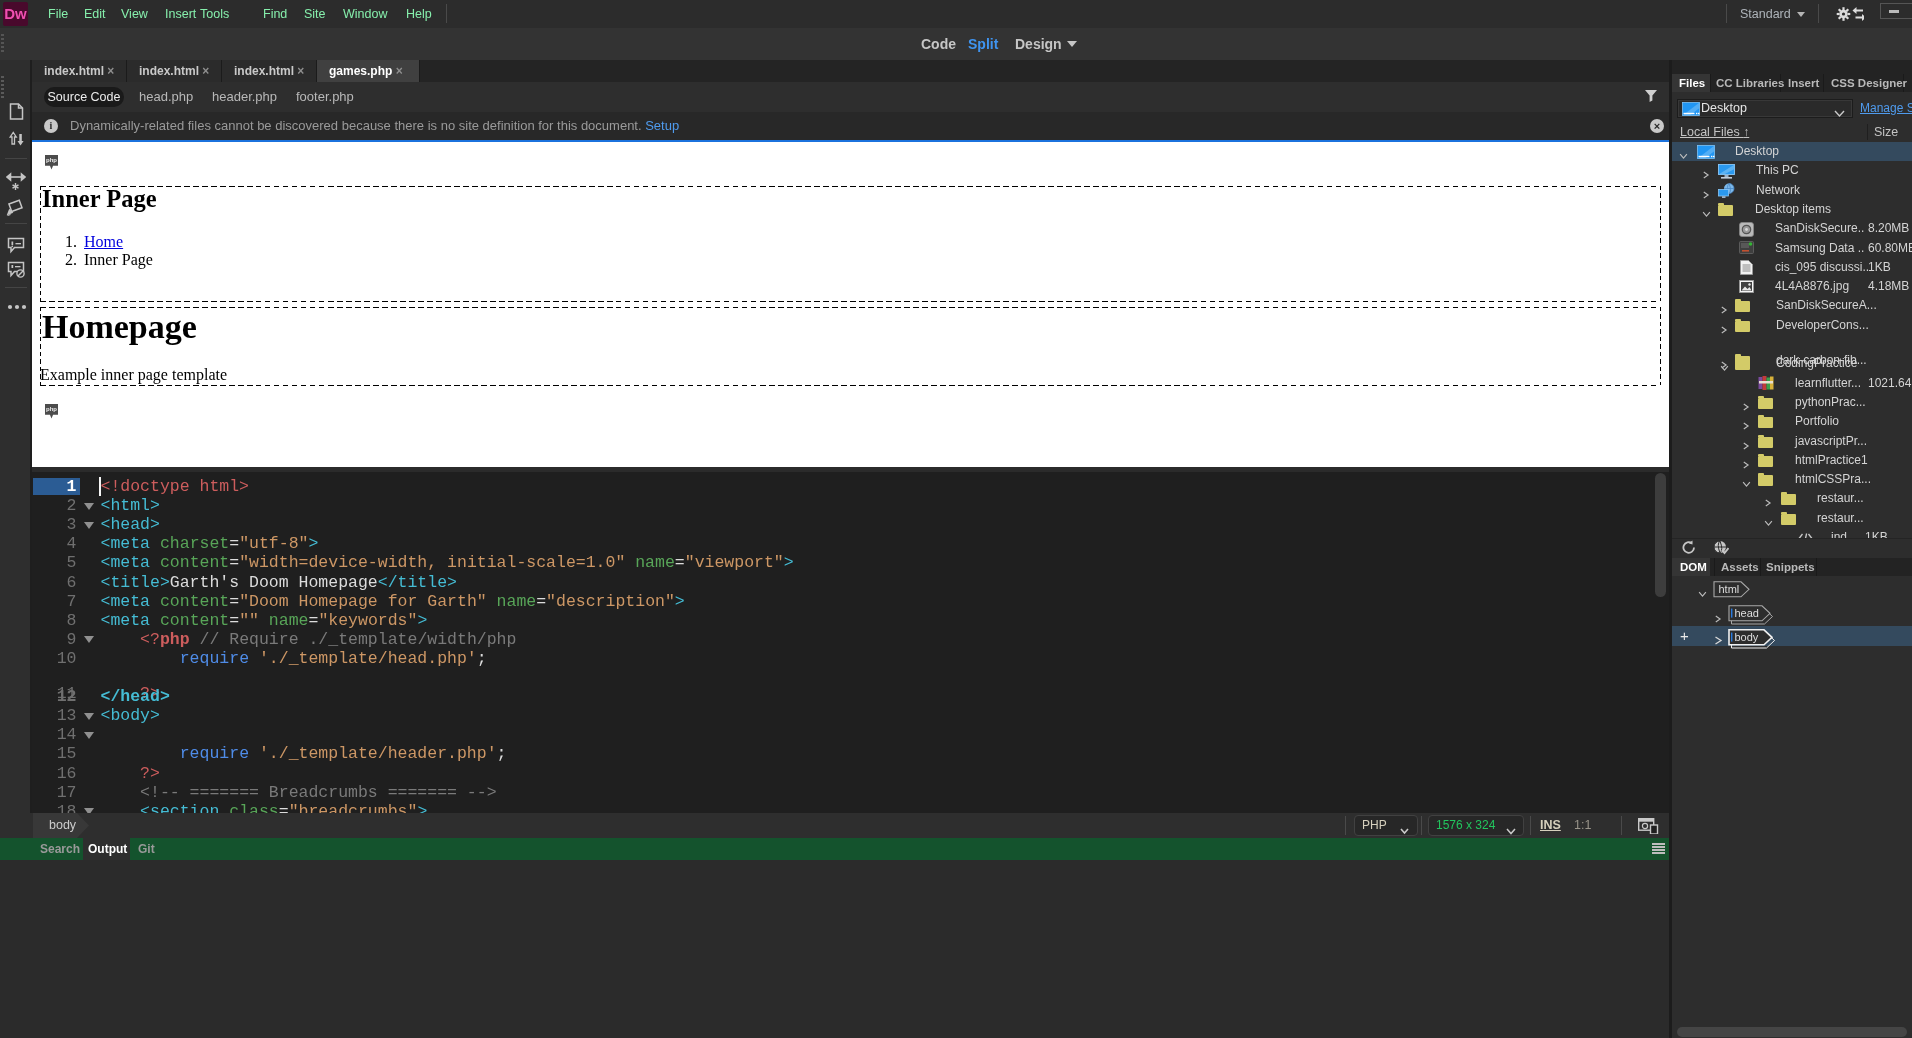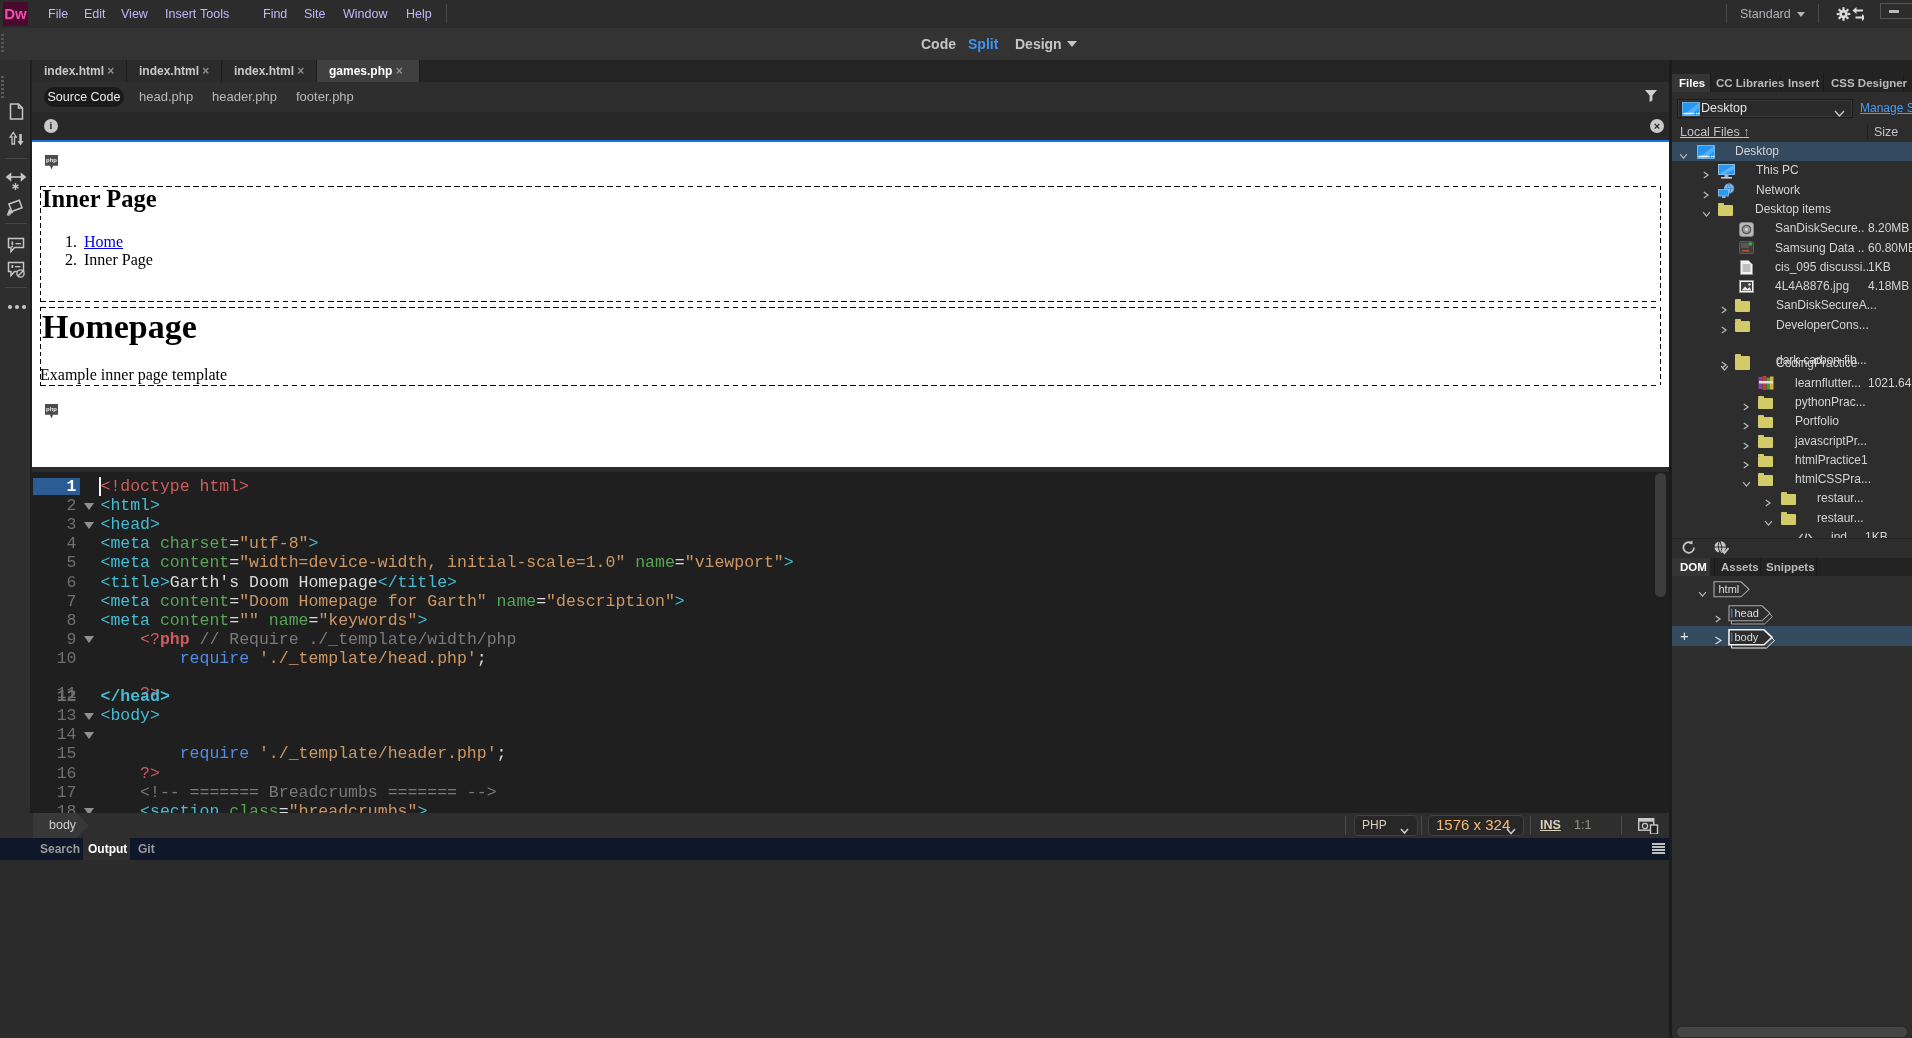--- a/index.html
+++ b/index.html
@@ -3,21 +3,21 @@
 <meta charset="utf-8">
 <style>
 * { margin:0; padding:0; box-sizing:border-box; }
 html,body { width:1912px; height:1038px; overflow:hidden; background:#2b2b2b;
   font-family:"Liberation Sans", sans-serif; }
 .abs { position:absolute; }
 
 #menubar { position:absolute; left:0; top:0; width:1912px; height:28px; background:#2c2c2c; }
 #dwlogo { position:absolute; left:3px; top:2px; width:25px; height:24px; background:#49092c;
   color:#f14fb1; font-weight:bold; font-size:15px; text-align:center; line-height:23px; border-radius:2px;}
-.menuitem { position:absolute; top:0; height:28px; line-height:28px; color:#c4b5fd; font-size:12.5px; }
+.menuitem { position:absolute; top:0; height:28px; line-height:28px; color:#86efac; font-size:12.5px; }
 
 #row2 { position:absolute; left:0; top:28px; width:1912px; height:32px; background:#333333; }
 .viewbtn { position:absolute; top:0; height:32px; line-height:32px; font-weight:bold; font-size:14px; color:#c6c6c6; }
 
 #leftbar { position:absolute; left:0; top:60px; width:32px; height:778px; background:#2e2e2e; border-right:2px solid #1e1e1e;}
 
 #tabbar { position:absolute; left:32px; top:60px; width:1637px; height:22px; background:#242424; }
 .tab { position:absolute; top:0; height:22px; background:#2b2b2b; color:#c9c9c9; font-weight:bold;
   font-size:12px; line-height:22px; border-right:1px solid #1b1b1b; }
 .tab .x { color:#8f8f8f; font-weight:bold; }
@@ -44,21 +44,21 @@
 .ct { color:#45bcd4; } 
 .ca { color:#58a558; } 
 .cv { color:#cd9765; } 
 .cr { color:#cd5d5d; } 
 .cb { color:#4f8ce8; } 
 .cc { color:#7a7a7a; } 
 .cw { color:#dcdcdc; } 
 
 #statusbar { position:absolute; left:0; top:813px; width:1669px; height:25px; background:#2e2e2e; }
 
-#searchbar { position:absolute; left:0; top:838px; width:1669px; height:22px; background:#0f172a; }
+#searchbar { position:absolute; left:0; top:838px; width:1669px; height:22px; background:#14532d; }
 #outputpanel { position:absolute; left:0; top:860px; width:1669px; height:178px; background:#2b2b2b; }
 
 #rgap { position:absolute; left:1669px; top:60px; width:3px; height:978px; background:#1c1c1c; }
 #rpanel { position:absolute; left:1672px; top:60px; width:240px; height:894px; background:#2d2d2d; }
 .ptabs { position:absolute; left:0; width:240px; height:18px; background:#232323; }
 .ptab { position:absolute; top:0; height:18px; line-height:18px; font-size:11.5px; font-weight:bold; color:#b9b9b9; }
 .trow { position:absolute; left:0; width:240px; height:19.3px; line-height:19.3px; color:#d4d4d4; font-size:12px; white-space:nowrap; }
 .folder { position:absolute; width:15px; height:11px; background:#d3cb68; border-radius:1px; margin-top:1.5px; }
 .folder:before { content:""; position:absolute; left:0; top:-2px; width:6px; height:2.5px; background:#d3cb68; border-radius:1px 1px 0 0; }
 </style>
@@ -185,20 +185,21 @@
   <div class="relitem" style="left:107px;">head.php</div>
   <div class="relitem" style="left:180px;">header.php</div>
   <div class="relitem" style="left:264px;">footer.php</div>
   <svg class="abs" style="left:1612px; top:7px;" width="14" height="14" viewBox="0 0 14 14">
       <path d="M1 1 h12 l-4.6 5.5 v5 l-2.8 1.5 v-6.5 z" fill="#cfcfcf"></path>
     </svg>
 </div>
 
 <div id="infobar">
   <div class="abs" style="left:12px; top:7px; width:14px; height:14px; border-radius:50%; background:#c9c9c9; color:#282828; font-weight:bold; font-size:10px; text-align:center; line-height:14px; font-family:'Liberation Serif',serif;">i</div>
+  <div class="abs" style="left:38px; top:0; height:28px; line-height:28px; color:#9a9a9a; font-size:13px;">Dynamically-related files cannot be discovered because there is no site definition for this document. <span style="color:#4f9bee;">Setup</span></div>
   <div class="abs" style="left:1618px; top:7px; width:14px; height:14px; border-radius:50%; background:#c9c9c9; color:#282828; font-weight:bold; font-size:11px; text-align:center; line-height:14px;">×</div>
 </div>
 
 <div id="design">
   <div class="phpbadge" style="left:13px; top:13px;">php</div>
 
   <div class="dashh" style="left:8px; top:44px;  width:1620px;"></div>
   <div class="dashh" style="left:8px; top:159px; width:1620px;"></div>
   <div class="dashv" style="left:8px; top:44px;  height:115px;"></div>
   <div class="dashv" style="left:1628px; top:44px; height:115px;"></div>
@@ -249,21 +250,21 @@
   <div class="abs" style="left:33px; top:0; width:56px; height:25px; background:#383838; clip-path:polygon(0 0,44px 0,56px 12.5px,44px 25px,0 25px);"></div>
   <div class="abs" style="left:49px; top:0; height:25px; line-height:25px; color:#cccccc; font-size:12.5px;">body</div>
   <div class="abs" style="left:1345px; top:3px; width:1px; height:19px; background:#4a4a4a;"></div>
   <div class="abs" style="left:1354px; top:1.5px; width:64px; height:21px; background:#272727; border:1px solid #414141; border-radius:4px;"></div>
   <div class="abs" style="left:1362px; top:0; height:25px; line-height:24px; color:#d6d0bd; font-size:12px;">PHP</div>
   <div class="abs" style="left:1400px; top:9px; width:9px; height:9px;"><svg width="9" height="9">
         <path d="M1 2 l3.5 4 3.5-4" stroke="#c9c9c9" stroke-width="1.6" fill="none"></path>
       </svg></div>
   <div class="abs" style="left:1421px; top:3px; width:1px; height:19px; background:#4a4a4a;"></div>
   <div class="abs" style="left:1428px; top:1.5px; width:96px; height:21px; background:#272727; border:1px solid #414141; border-radius:4px;"></div>
-  <div class="abs" style="left:1436px; top:0; height:25px; line-height:24px; color:#fdba74; font-size:15px;">1576 x 324</div>
+  <div class="abs" style="left:1436px; top:0; height:25px; line-height:24px; color:#22c55e; font-size:12px;">1576 x 324</div>
   <div class="abs" style="left:1506px; top:9px; width:10px; height:9px;"><svg width="10" height="9">
         <path d="M1 2 l4 4.5 4-4.5" stroke="#c9c9c9" stroke-width="1.5" fill="none"></path>
       </svg></div>
   <div class="abs" style="left:1530px; top:3px; width:1px; height:19px; background:#4a4a4a;"></div>
   <div class="abs" style="left:1540px; top:0; height:25px; line-height:24px; color:#d6d0bd; font-size:12.5px; font-weight:bold; text-decoration:underline;">INS</div>
   <div class="abs" style="left:1574px; top:0; height:25px; line-height:24px; color:#99948a; font-size:12.5px;">1:1</div>
   <div class="abs" style="left:1621px; top:3px; width:1px; height:19px; background:#4a4a4a;"></div>
   <svg class="abs" style="left:1638px; top:5px;" width="21" height="16" viewBox="0 0 21 16">
     <rect x="0.7" y="0.7" width="15" height="11.5" fill="none" stroke="#c9c9c9" stroke-width="1.4"></rect>
     <rect x="0.7" y="0.7" width="15" height="3" fill="#c9c9c9"></rect>

